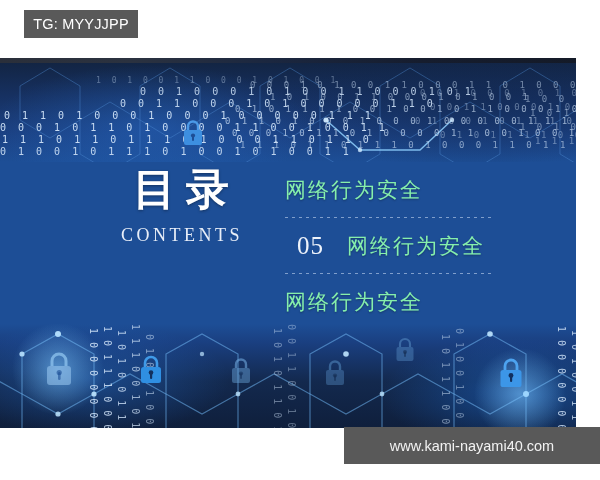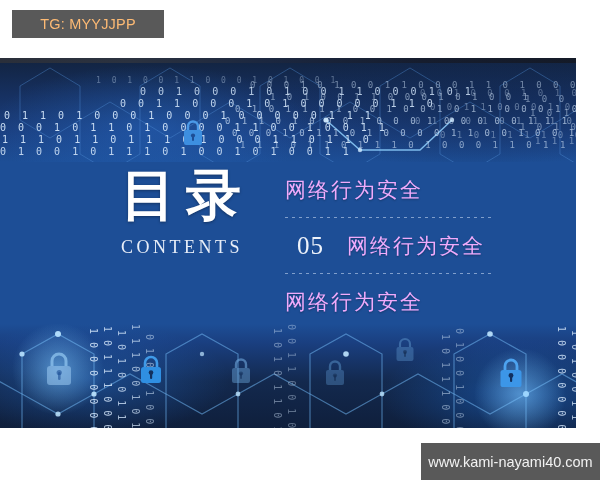--- a/index.html
+++ b/index.html
@@ -6,33 +6,33 @@
   body{
     width:600px;height:480px;
     background:#ffffff;
     font-family:"Liberation Sans", sans-serif;
     overflow:hidden;
     position:relative;
   }
 
   
   #tg-badge{
-    position:absolute;left:12px;top:10px;
-    width:152px;height:28px;
+    position:absolute;left:24px;top:10px;
+    width:114px;height:28px;
     background:#595959;
     display:flex;align-items:center;justify-content:center;
-    color:#fdba74;font-size:14.5px;letter-spacing:.2px;
+    color:#ffffff;font-size:14.5px;letter-spacing:.2px;
     font-family:"Liberation Sans", sans-serif;
     z-index:40;
   }
 
   
   #watermark{
-    position:absolute;right:0;bottom:0;
-    width:179px;height:37px;
+    position:absolute;right:0;bottom:16px;
+    width:256px;height:37px;
     background:#595959;
     display:flex;align-items:center;justify-content:center;
     color:#f2f2f2;font-size:14.5px;
     z-index:40;
   }
 
   
   #slide{
     position:absolute;left:0;top:58px;
     width:576px;height:370px;
@@ -78,21 +78,21 @@
   .hexsvg{position:absolute;left:0;top:0;}
 
   
   #contents-left{
     position:absolute;left:82px;top:110px;width:200px;
     text-align:center;z-index:20;
   }
   #title-cn{
     color:#ffffff;
     font-family:"Liberation Serif", serif;
-    font-size:55px;font-weight:700;
+    font-size:43px;font-weight:700;
     letter-spacing:10px;
     line-height:1;
     text-shadow:0 1px 3px rgba(0,0,0,.35);
     margin-left:8px;
   }
   #title-en{
     margin-top:14px;
     color:#e8eef8;
     font-family:"Liberation Serif", serif;
     font-size:18px;letter-spacing:3.5px;
@@ -108,21 +108,21 @@
   }
   .toc-num{
     width:62px;
     color:#eef3fb;
     font-family:"Liberation Serif", serif;
     font-size:25px;letter-spacing:1px;
     padding-left:12px;
     box-sizing:border-box;
   }
   .toc-label{
-    color:#f0abfc;
+    color:#86efac;
     font-family:"Liberation Serif", serif;
     font-size:21px;
     letter-spacing:2px;
     text-shadow:0 1px 2px rgba(0,0,0,.3);
   }
   .toc-div{
     height:1px;width:210px;
     background-image:linear-gradient(90deg, rgba(210,226,248,.55) 0 3px, rgba(0,0,0,0) 3px 7px);
     background-size:7px 1px;
   }

